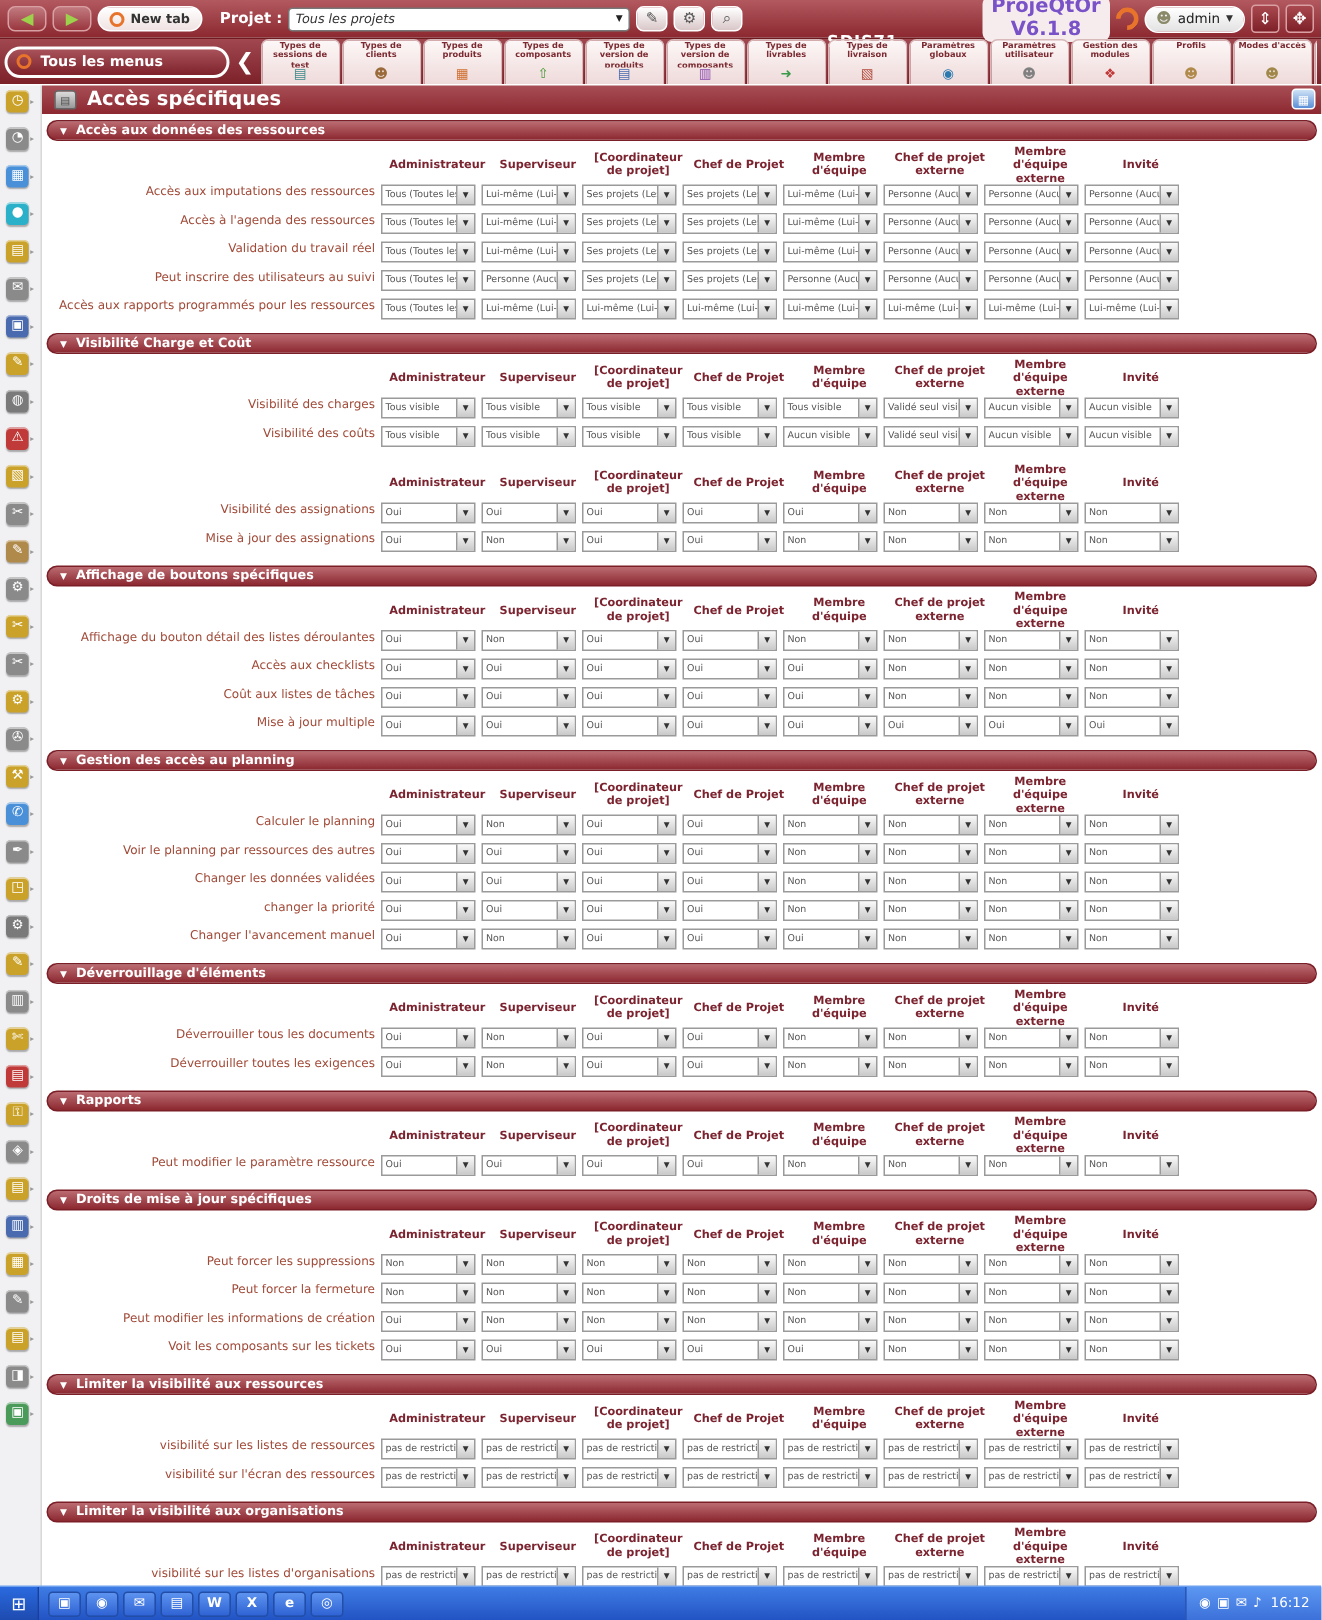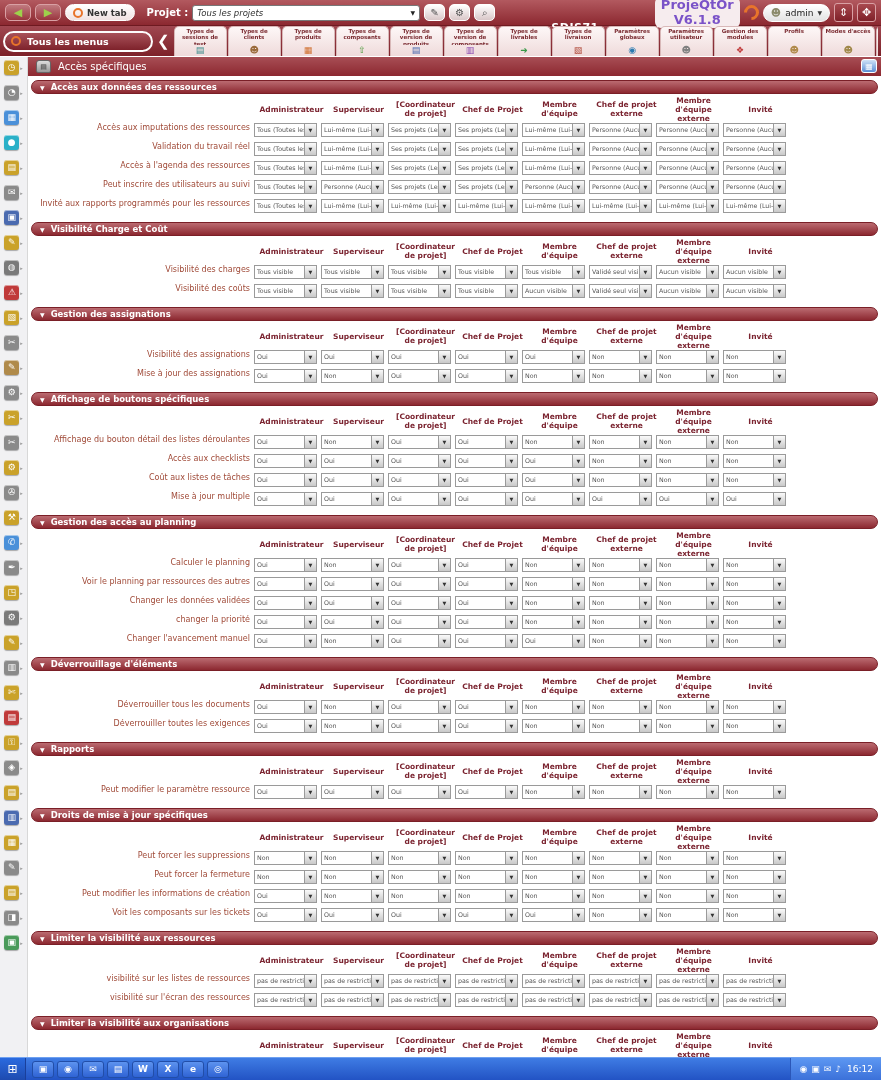--- a/index.html
+++ b/index.html
@@ -28,21 +28,21 @@
   .allmenus-btn { align-self:center; background:linear-gradient(#a8525a,#7e222b); border:2px solid #fdfdfd; border-radius:12px; color:#fff; font-weight:bold; font-size:9.5px; height:21px; padding:0 12px 0 6px; display:flex; align-items:center; gap:6px; min-width:150px; }
   .scroll-chev { color:#fff; font-size:15px; font-weight:bold; align-self:center; padding:0 2px; }
   .menu-tabs { display:flex; gap:1px; overflow:hidden; flex:1; align-items:flex-end; height:30px; }
   .menu-tab { width:53px; min-width:53px; height:30px; background:linear-gradient(#fdf7f7,#efdada); border:1px solid #d8b8b8; border-bottom:none; border-radius:5px 5px 0 0; display:flex; flex-direction:column; align-items:center; justify-content:space-between; padding:1px 1px 0 1px; cursor:pointer; }
   .mt-label { font-size:5.5px; font-weight:bold; color:#7a2a30; text-align:center; line-height:1.15; max-height:18px; overflow:hidden; }
   .mt-icon { font-size:9px; line-height:11px; height:11px; }
 
   
   .page-title-bar { position:absolute; left:28px; right:0; top:57px; height:20px; background:linear-gradient(#a84e55,#8c2830); display:flex; align-items:center; gap:7px; padding:0 8px; border-bottom:1px solid #fff; }
   .pt-icon { width:15px; height:13px; background:linear-gradient(#ddd,#999); border:1px solid #666; border-radius:3px 3px 2px 2px; font-size:7px; color:#444; display:flex; align-items:center; justify-content:center; }
-  .pt-text { color:#fff; font-weight:normal; font-size:10px; }
+  .pt-text { color:#fff; font-weight:bold; font-size:13px; }
   .pt-right-icon { position:absolute; right:4px; top:2px; width:16px; height:14px; background:linear-gradient(#cfe2f6,#5b8fd6); border:1px solid #fff; border-radius:3px; font-size:8px; color:#fff; display:flex; align-items:center; justify-content:center; }
 
   
   .sidebar { position:absolute; left:0; top:57px; bottom:0; width:28px; background:#f1f1f3; border-right:1px solid #d8d8d8; display:flex; flex-direction:column; align-items:center; padding-top:3px; gap:10px; overflow:hidden; z-index:1; }
   .sb-item { display:flex; align-items:center; gap:1px; cursor:pointer; }
   .sb-icon { width:15px; height:15px; border-radius:3px; color:#fff; font-size:9px; line-height:15px; text-align:center; box-shadow:inset 0 1px 0 rgba(255,255,255,.5), 0 1px 1px rgba(0,0,0,.3); }
   .sb-arrow { font-size:5px; color:#999; }
 
   
   .content { position:absolute; left:28px; right:0; top:77px; bottom:0; background:#fff; overflow:hidden; padding-top:3px; }
@@ -396,20 +396,71 @@
           </div>
         </div>
         <div class="dd-cell">
           <div class="dd">
             <span class="dd-val">Personne (Aucune</span>
             <span class="dd-btn">▼</span>
           </div>
         </div>
       </div>
       <div class="perm-row">
+        <div class="row-label">Accès à l'agenda des ressources</div>
+        <div class="dd-cell">
+          <div class="dd">
+            <span class="dd-val">Tous (Toutes les r</span>
+            <span class="dd-btn">▼</span>
+          </div>
+        </div>
+        <div class="dd-cell">
+          <div class="dd">
+            <span class="dd-val">Lui-même (Lui-mê</span>
+            <span class="dd-btn">▼</span>
+          </div>
+        </div>
+        <div class="dd-cell">
+          <div class="dd">
+            <span class="dd-val">Ses projets (Les r</span>
+            <span class="dd-btn">▼</span>
+          </div>
+        </div>
+        <div class="dd-cell">
+          <div class="dd">
+            <span class="dd-val">Ses projets (Les r</span>
+            <span class="dd-btn">▼</span>
+          </div>
+        </div>
+        <div class="dd-cell">
+          <div class="dd">
+            <span class="dd-val">Lui-même (Lui-mê</span>
+            <span class="dd-btn">▼</span>
+          </div>
+        </div>
+        <div class="dd-cell">
+          <div class="dd">
+            <span class="dd-val">Personne (Aucune</span>
+            <span class="dd-btn">▼</span>
+          </div>
+        </div>
+        <div class="dd-cell">
+          <div class="dd">
+            <span class="dd-val">Personne (Aucune</span>
+            <span class="dd-btn">▼</span>
+          </div>
+        </div>
+        <div class="dd-cell">
+          <div class="dd">
+            <span class="dd-val">Personne (Aucune</span>
+            <span class="dd-btn">▼</span>
+          </div>
+        </div>
+      </div>
+      <div class="perm-row">
         <div class="row-label">Validation du travail réel</div>
         <div class="dd-cell">
           <div class="dd">
             <span class="dd-val">Tous (Toutes les r</span>
             <span class="dd-btn">▼</span>
           </div>
         </div>
         <div class="dd-cell">
           <div class="dd">
             <span class="dd-val">Lui-même (Lui-mê</span>
@@ -447,123 +498,72 @@
           </div>
         </div>
         <div class="dd-cell">
           <div class="dd">
             <span class="dd-val">Personne (Aucune</span>
             <span class="dd-btn">▼</span>
           </div>
         </div>
       </div>
       <div class="perm-row">
-        <div class="row-label">Accès à l'agenda des ressources</div>
+        <div class="row-label">Peut inscrire des utilisateurs au suivi</div>
         <div class="dd-cell">
           <div class="dd">
             <span class="dd-val">Tous (Toutes les r</span>
             <span class="dd-btn">▼</span>
           </div>
         </div>
         <div class="dd-cell">
           <div class="dd">
-            <span class="dd-val">Lui-même (Lui-mê</span>
+            <span class="dd-val">Personne (Aucune</span>
             <span class="dd-btn">▼</span>
           </div>
         </div>
         <div class="dd-cell">
           <div class="dd">
             <span class="dd-val">Ses projets (Les r</span>
             <span class="dd-btn">▼</span>
           </div>
         </div>
         <div class="dd-cell">
           <div class="dd">
             <span class="dd-val">Ses projets (Les r</span>
             <span class="dd-btn">▼</span>
           </div>
         </div>
         <div class="dd-cell">
           <div class="dd">
-            <span class="dd-val">Lui-même (Lui-mê</span>
-            <span class="dd-btn">▼</span>
-          </div>
-        </div>
-        <div class="dd-cell">
-          <div class="dd">
             <span class="dd-val">Personne (Aucune</span>
             <span class="dd-btn">▼</span>
           </div>
         </div>
         <div class="dd-cell">
           <div class="dd">
             <span class="dd-val">Personne (Aucune</span>
             <span class="dd-btn">▼</span>
           </div>
         </div>
         <div class="dd-cell">
           <div class="dd">
             <span class="dd-val">Personne (Aucune</span>
             <span class="dd-btn">▼</span>
           </div>
         </div>
-      </div>
-      <div class="perm-row">
-        <div class="row-label">Peut inscrire des utilisateurs au suivi</div>
-        <div class="dd-cell">
-          <div class="dd">
-            <span class="dd-val">Tous (Toutes les r</span>
-            <span class="dd-btn">▼</span>
-          </div>
-        </div>
         <div class="dd-cell">
           <div class="dd">
             <span class="dd-val">Personne (Aucune</span>
             <span class="dd-btn">▼</span>
           </div>
         </div>
-        <div class="dd-cell">
-          <div class="dd">
-            <span class="dd-val">Ses projets (Les r</span>
-            <span class="dd-btn">▼</span>
-          </div>
-        </div>
-        <div class="dd-cell">
-          <div class="dd">
-            <span class="dd-val">Ses projets (Les r</span>
-            <span class="dd-btn">▼</span>
-          </div>
-        </div>
-        <div class="dd-cell">
-          <div class="dd">
-            <span class="dd-val">Personne (Aucune</span>
-            <span class="dd-btn">▼</span>
-          </div>
-        </div>
-        <div class="dd-cell">
-          <div class="dd">
-            <span class="dd-val">Personne (Aucune</span>
-            <span class="dd-btn">▼</span>
-          </div>
-        </div>
-        <div class="dd-cell">
-          <div class="dd">
-            <span class="dd-val">Personne (Aucune</span>
-            <span class="dd-btn">▼</span>
-          </div>
-        </div>
-        <div class="dd-cell">
-          <div class="dd">
-            <span class="dd-val">Personne (Aucune</span>
-            <span class="dd-btn">▼</span>
-          </div>
-        </div>
-      </div>
-      <div class="perm-row">
-        <div class="row-label">Invité aux rapports programmés pour les ressources</div>
+      </div>
+      <div class="perm-row">
+        <div class="row-label">Accès aux rapports programmés pour les ressources</div>
         <div class="dd-cell">
           <div class="dd">
             <span class="dd-val">Tous (Toutes les r</span>
             <span class="dd-btn">▼</span>
           </div>
         </div>
         <div class="dd-cell">
           <div class="dd">
             <span class="dd-val">Lui-même (Lui-mê</span>
             <span class="dd-btn">▼</span>
@@ -720,24 +720,20 @@
         </div>
         <div class="dd-cell">
           <div class="dd">
             <span class="dd-val">Aucun visible</span>
             <span class="dd-btn">▼</span>
           </div>
         </div>
       </div>
     </div>
     <div class="section">
-      <div class="sec-bar">
-        <span class="sec-tri">▼</span>
-        <span class="sec-title">Gestion des assignations</span>
-      </div>
       <div class="col-hdr-row">
         <div class="col-spacer"></div>
         <div class="col-hdr">Administrateur</div>
         <div class="col-hdr">Superviseur</div>
         <div class="col-hdr">[Coordinateur de projet]</div>
         <div class="col-hdr">Chef de Projet</div>
         <div class="col-hdr">Membre d'équipe</div>
         <div class="col-hdr">Chef de projet externe</div>
         <div class="col-hdr">Membre d'équipe externe</div>
         <div class="col-hdr">Invité</div>

